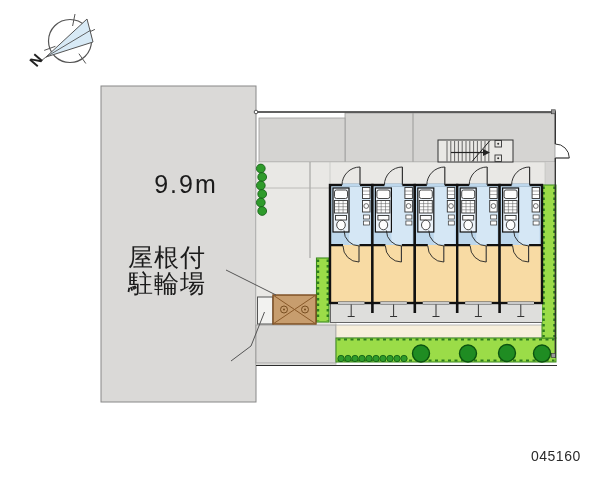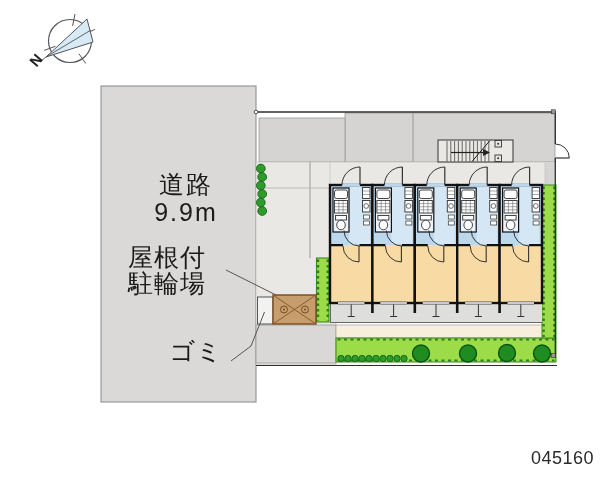--- a/index.html
+++ b/index.html
@@ -4,21 +4,21 @@
 <style>
   html,body{margin:0;padding:0;background:#fff;}
   .canvas{position:relative;width:601px;height:483px;background:#ffffff;overflow:hidden;
           font-family:"Liberation Sans","DejaVu Sans",sans-serif;}
   .plan-svg{position:absolute;left:0;top:0;}
   .jp{position:absolute;text-align:center;color:#1b1b1b;font-weight:500;}
   .jp div{white-space:nowrap;}
   .road-label{left:134px;top:170px;width:104px;font-size:25px;line-height:28px;letter-spacing:2px;}
   .bike-label{left:120px;top:244px;width:94px;font-size:25px;line-height:26px;letter-spacing:1px;}
   .garbage-label{left:157px;top:338px;width:78px;font-size:25px;line-height:27px;letter-spacing:1px;}
-  .plan-id{position:absolute;left:531px;top:448px;font-size:18px;letter-spacing:0.5px;color:#2a2a2a;}
+  .plan-id{position:absolute;left:531px;top:448px;font-size:14px;letter-spacing:0.5px;color:#2a2a2a;}
 </style>
 </head>
 <body>
 
 <div class="canvas">
 
 <svg class="plan-svg" width="601" height="483" viewBox="0 0 601 483">
   <defs>
     <g id="unit-proto">
       <rect x="0" y="245" width="42.4" height="58" fill="#f8dba4"></rect>
@@ -176,28 +176,26 @@
   <g>
     <circle cx="70" cy="41" r="21.5" fill="none" stroke="#555" stroke-width="1.2"></circle>
     <path d="M72.6,26 L75,14 M84,34.5 L94.9,29.4 M78.9,53.7 L85.8,63.5 M55.4,46.3 L44.2,50.4" stroke="#555" stroke-width="1"></path>
     <polygon points="46,57 87,19 93,42" fill="#d8eaf6" stroke="#555" stroke-width="1" stroke-linejoin="round"></polygon>
     <path d="M46,57 L91,30 M46,57 L41,61" stroke="#555" stroke-width="0.9"></path>
     <text x="30" y="66" font-size="15" font-weight="bold" fill="#222" transform="rotate(-50 35 60)">N</text>
   </g>
 </svg>
 
 <div class="jp road-label">
-  <div>道路</div>
   <div>9.9m</div>
 </div>
 
 <div class="jp bike-label">
   <div>屋根付</div>
   <div>駐輪場</div>
 </div>
 
 <div class="jp garbage-label">
-  <div>ゴミ</div>
 </div>
 
 <div class="plan-id">045160</div>
 
 </div>
 
 </body></html>

